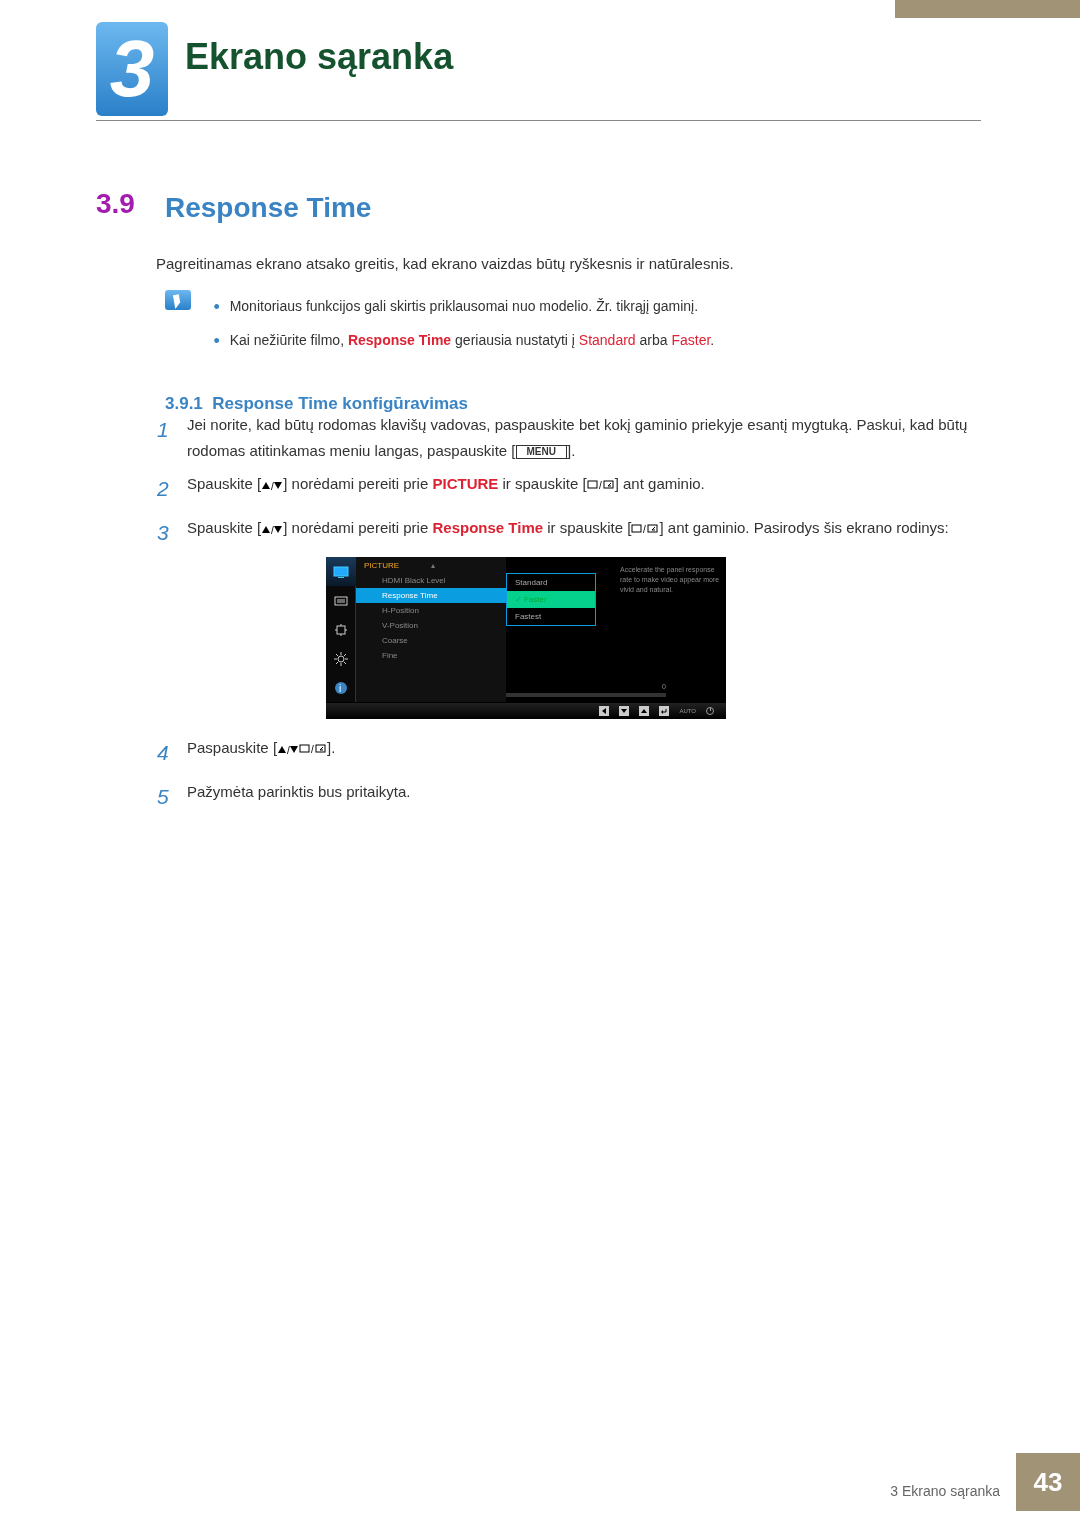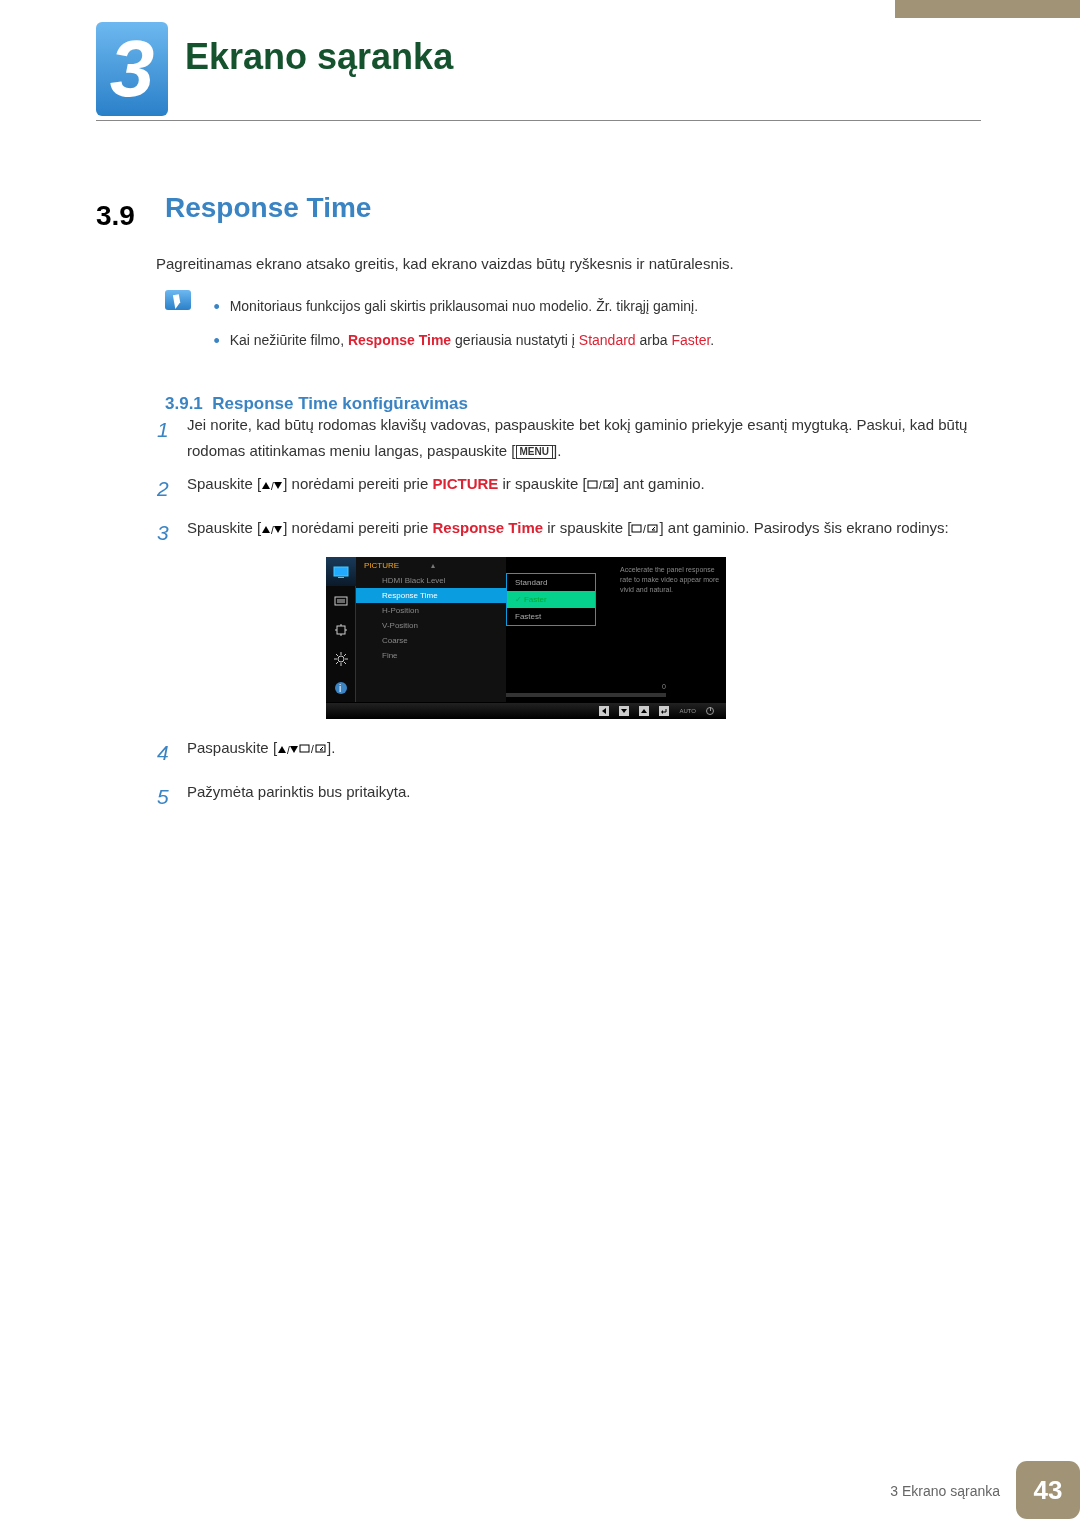--- a/index.html
+++ b/index.html
@@ -45,22 +45,22 @@
     position: absolute;
     left: 96px;
     top: 120px;
     width: 885px;
     height: 1px;
     background: #888;
   }
   .section-num {
     position: absolute;
     left: 96px;
-    top: 200px;
-    color: #000000;
+    top: 188px;
+    color: #a21caf;
     font-size: 28px;
     font-weight: 600;
   }
   .section-title {
     position: absolute;
     left: 165px;
     top: 192px;
     color: #3a84c4;
     font-size: 28px;
     font-weight: 600;
@@ -131,21 +131,21 @@
     font-style: italic;
     font-weight: 500;
     width: 30px;
     flex-shrink: 0;
   }
   .step-body { flex: 1; }
   .kbd-tri { display:inline-block; vertical-align:middle;}
   .kbd-tri svg { vertical-align:middle; }
   .kbd-menu {
     font-family: Arial; font-size:10px; font-weight:bold;
-    border:1px solid #333; padding:0px 3px; vertical-align:middle;
+    border:1px solid #333; padding:0px 10px; vertical-align:middle;
     display:inline-block; line-height:12px;
   }
   .osd-wrap {
     position: absolute;
     left: 326px;
     top: 557px;
     width: 400px;
     height: 162px;
     background: #000;
     color: #aaa;
@@ -206,30 +206,29 @@
   .footer-chapter {
     position: absolute;
     right: 80px;
     bottom: 28px;
     color: #666;
     font-size: 14px;
   }
   .footer-page {
     position: absolute;
     right: 0;
-    bottom: 8px;
+    bottom: 16px;
     width: 64px;
     height: 58px;
     background: #a09376;
     color: #fff;
     font-size: 26px;
     font-weight: bold;
     text-align: center;
     line-height: 58px;
-    border-radius: 11px;
   }
   .ic-rect{display:inline-block;vertical-align:middle;}
 </style>
 </head>
 <body>
 
 <div class="top-bar"></div>
 
 <div class="chapter-badge">3</div>
 <div class="chapter-title">Ekrano sąranka</div>

